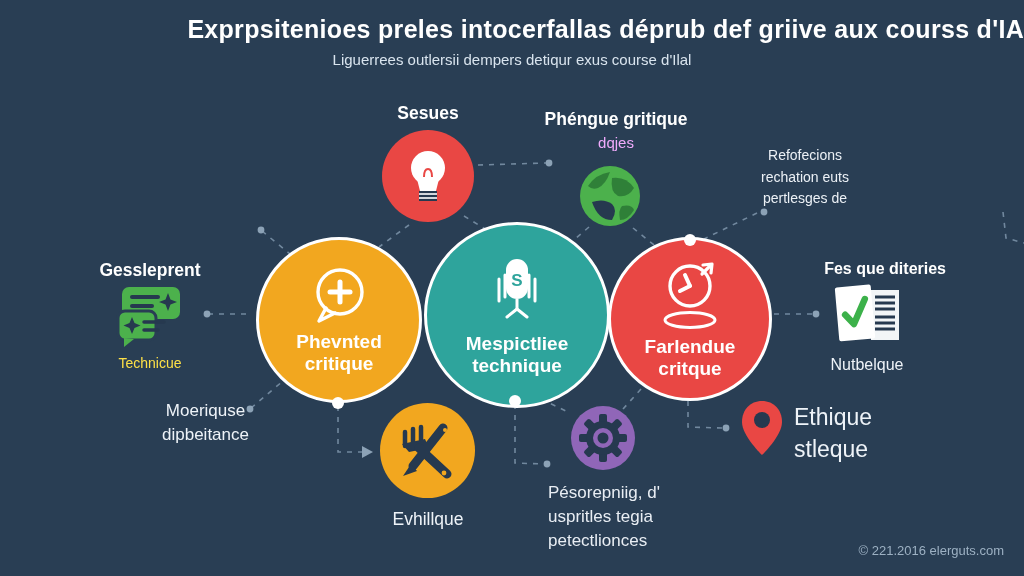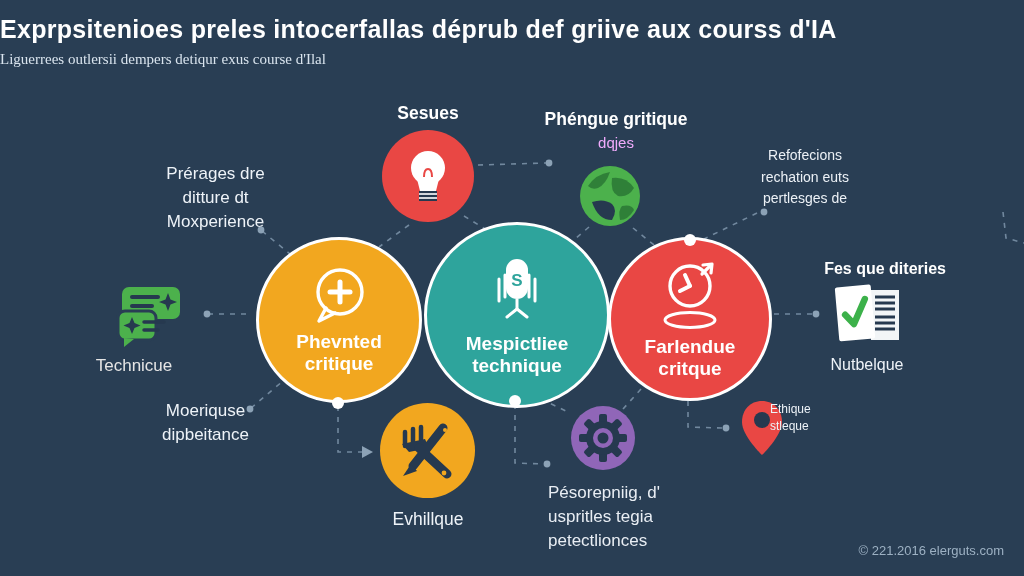--- a/index.html
+++ b/index.html
@@ -5,22 +5,22 @@
   html,body{margin:0;padding:0;background:#1b2a3a;}
   #canvas{
     position:relative;width:1024px;height:576px;overflow:hidden;
     background:var(--bg,#293e54);
     font-family:"Liberation Sans","DejaVu Sans",sans-serif;
     color:#fff;
   }
   .abs{position:absolute;}
   svg{display:block;}
   
-  .title{top:15px;left:0;width:1024px;text-align:left;font-size:25px;font-weight:bold;letter-spacing:.3px;color:#fff;z-index:2;}
-  .subtitle{top:51px;left:0;width:1024px;text-align:left;font-size:15px;color:#d9e4ee;z-index:2;font-family:Liberation Serif, serif;}
+  .title{top:15px;left:0;width:1024px;text-align:right;font-size:25px;font-weight:bold;letter-spacing:.3px;color:#fff;z-index:2;}
+  .subtitle{top:51px;left:0;width:1024px;text-align:center;font-size:15px;color:#d9e4ee;z-index:2;}
   
   #lines-layer{top:0;left:0;z-index:1;}
   #dots-layer{top:0;left:0;z-index:6;pointer-events:none;}
   
   .bubble{border-radius:50%;border:3px solid #fff;box-sizing:border-box;
     display:flex;flex-direction:column;align-items:center;justify-content:center;
     text-align:center;z-index:3;}
   .bubble .b-label{font-size:19px;font-weight:bold;line-height:1.18;margin-top:4px;}
   #bubble-yellow{left:256px;top:237px;width:166px;height:166px;background:var(--yellow);justify-content:center;}
   #bubble-teal{left:424px;top:222px;width:186px;height:186px;background:var(--teal);}
@@ -38,25 +38,25 @@
   
   .lbl{z-index:4;line-height:1.4;}
   .lbl.bold{font-weight:bold;color:#fff;}
   .lbl.center{text-align:center;}
   #lbl-sesues{left:368px;top:101px;width:120px;font-size:17.5px;}
   #lbl-phengue{left:528px;top:109px;width:176px;font-size:17.5px;line-height:1.25;}
   #lbl-phengue .sub{font-weight:normal;font-size:15px;color:#f0abfc;margin-top:3px;}
   #lbl-refofecions{left:716px;top:145px;width:178px;font-size:14px;color:#ecf1f6;line-height:1.55;}
   #lbl-prerages{left:128px;top:162px;width:175px;font-size:17px;color:#eef3f8;line-height:1.4;}
   #lbl-gessleprent{left:72px;top:258px;width:156px;font-size:17.5px;}
-  #lbl-technicue{left:56px;top:354px;width:156px;font-size:17px;color:#e5e5e5;}
+  #lbl-technicue{left:72px;top:354px;width:156px;font-size:14px;color:#fde047;}
   #lbl-moeriquse{left:118px;top:399px;width:175px;font-size:17px;color:#eef3f8;}
   #lbl-fesque{left:788px;top:258px;width:158px;font-size:16px;text-align:right;}
   #lbl-nutbelque{left:788px;top:354px;width:158px;font-size:16px;color:#eef3f8;}
-  #lbl-ethique{left:770px;top:401px;width:120px;font-size:12px;color:#eef3f8;}
+  #lbl-ethique{left:794px;top:401px;width:120px;font-size:23px;color:#eef3f8;}
   #lbl-evhillque{left:366px;top:507px;width:124px;font-size:17.5px;color:#eef3f8;}
   #lbl-pesorepniig{left:548px;top:481px;width:190px;font-size:17px;color:#e9eef4;line-height:1.4;}
   #lbl-credit{right:20px;top:543px;font-size:13px;color:#9db1c3;z-index:4;}
 </style>
 </head>
 <body>
 
 <div id="canvas">
 
   <svg id="lines-layer" class="abs" width="1024" height="576">
@@ -163,26 +163,22 @@
       </svg>
     </span>
   </div>
 
   <div class="abs lbl center" id="lbl-refofecions">
     <div>Refofecions</div>
     <div>rechation euts</div>
     <div>pertlesges de</div>
   </div>
 
-  <div class="abs lbl center" id="lbl-prerages">
-    <div>Prérages dre</div>
-    <div>ditture dt</div>
-    <div>Moxperience</div>
-  </div>
-
+
+  <div class="abs lbl bold center" id="lbl-gessleprent">Gessleprent</div>
   <div id="icon-chat-cards" class="abs">
     <svg width="76" height="70" viewBox="0 0 76 70">
       <rect x="10" y="6" width="58" height="32" rx="7" fill="var(--green)"></rect>
       <line x1="20" y1="16" x2="46" y2="16" stroke="var(--navy)" stroke-width="4" stroke-linecap="round"></line>
       <line x1="20" y1="25" x2="40" y2="25" stroke="var(--navy)" stroke-width="4" stroke-linecap="round"></line>
       <path d="M56 12 L58.5 18.5 L65 21 L58.5 23.5 L56 30 L53.5 23.5 L47 21 L53.5 18.5 Z" fill="var(--navy)"></path>
       <rect x="6" y="30" width="38" height="29" rx="7" fill="var(--green)" stroke="var(--bg)" stroke-width="3"></rect>
       <path d="M12 57 L12 66 L22 58" fill="var(--green)"></path>
       <path d="M20 36 L22.5 42 L28.5 44.5 L22.5 47 L20 53 L17.5 47 L11.5 44.5 L17.5 42 Z" fill="var(--navy)"></path>
       <line x1="32" y1="41" x2="52" y2="41" stroke="var(--navy)" stroke-width="3.5" stroke-linecap="round"></line>

